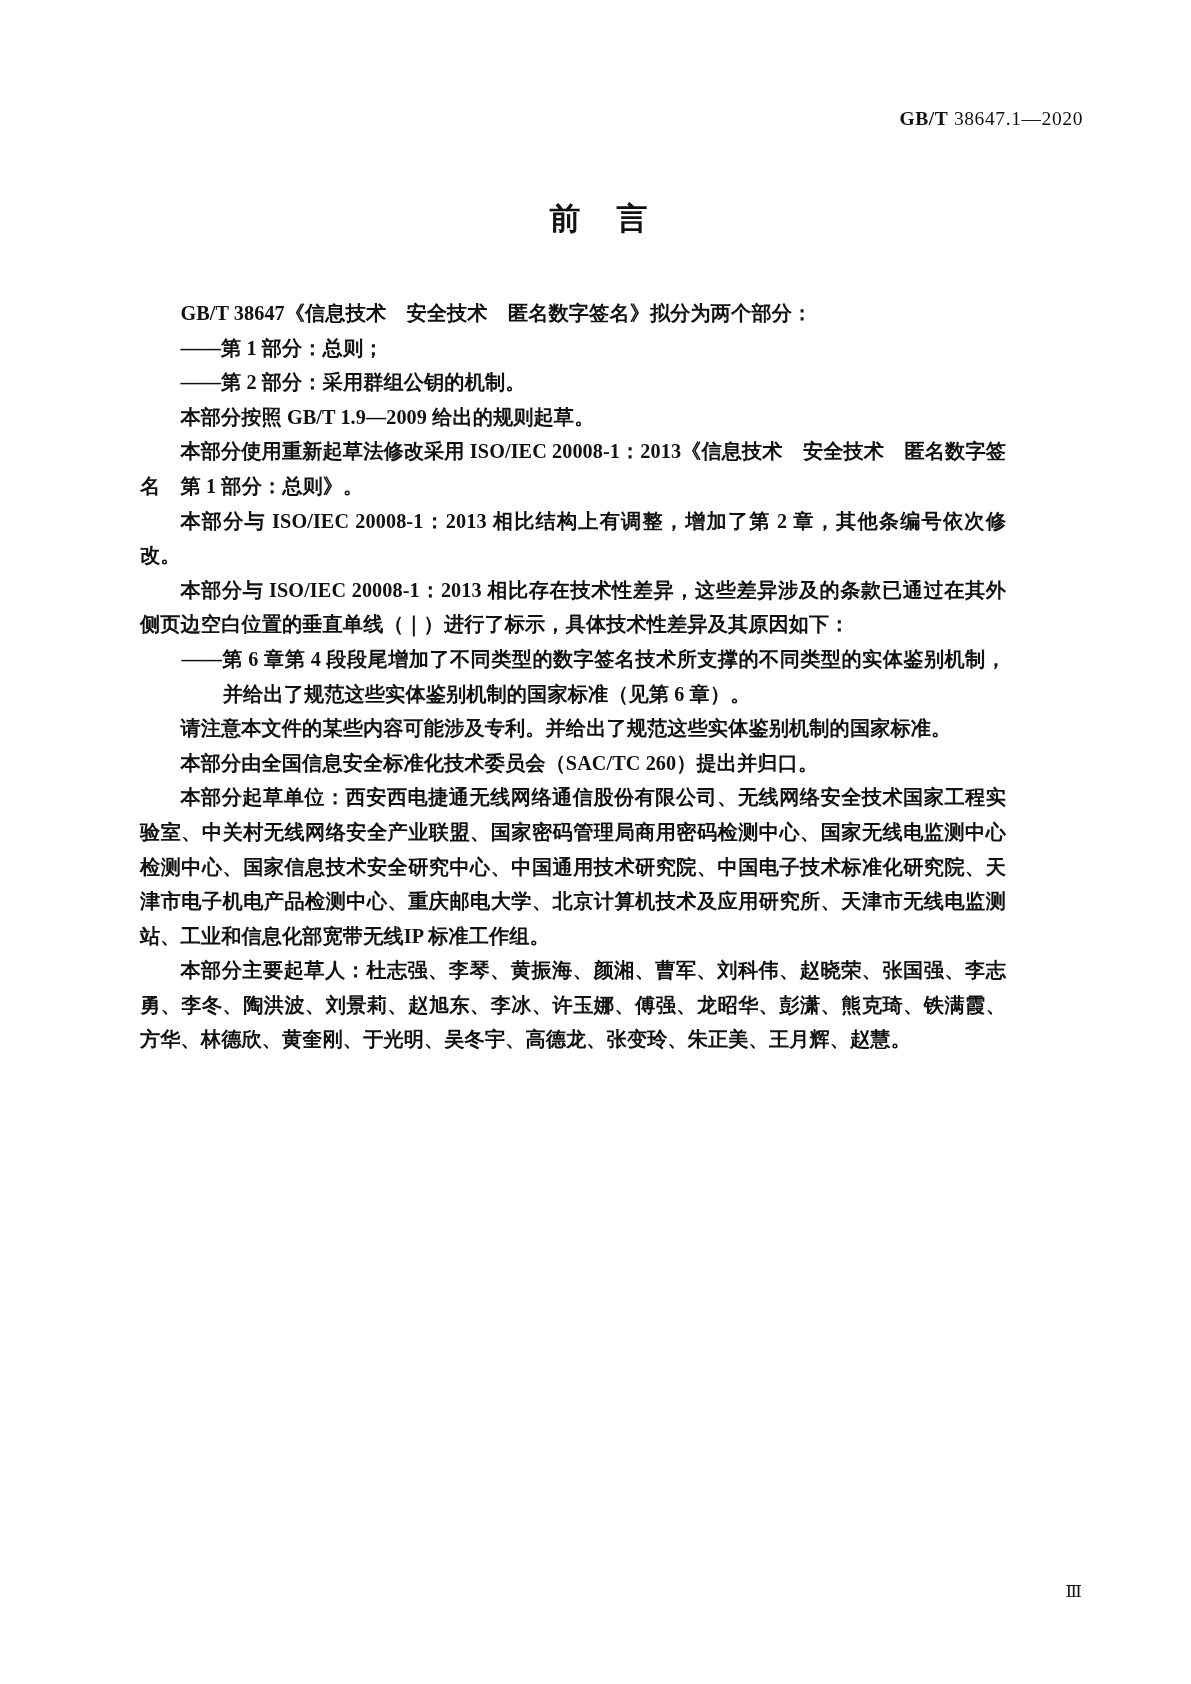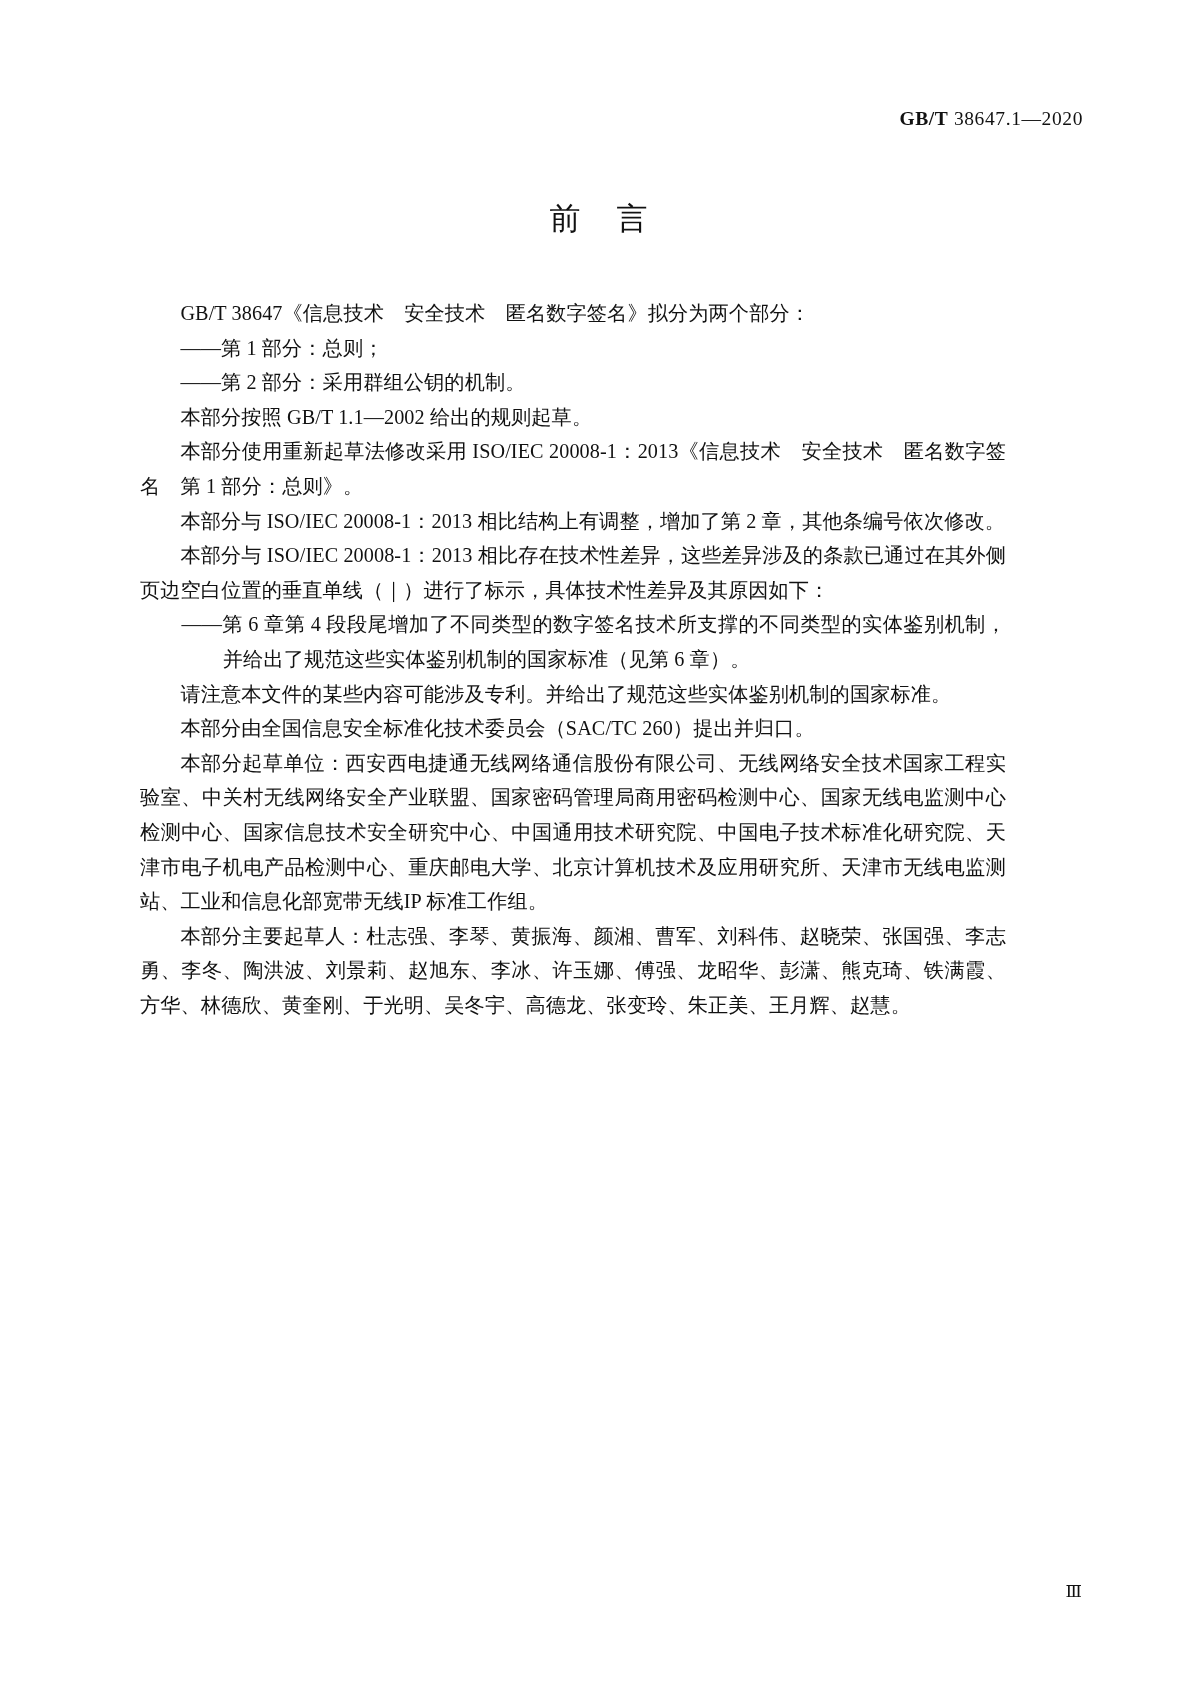--- a/index.html
+++ b/index.html
@@ -39,21 +39,21 @@
   }
 
   
   .doc-title {
     position: absolute;
     top: 198px;
     left: 8px;
     right: 0;
     text-align: center;
     font-size: 31px;
-    font-weight: 400;
+    font-weight: 700;
     letter-spacing: 2px;
     font-family: "DejaVu Sans", "Liberation Sans", sans-serif;
   }
   .doc-title .gap {
     display: inline-block;
     width: 34px;
   }
 
   
   .body-block {
@@ -64,20 +64,21 @@
   }
 
   p.para, div.listitem, div.subline {
     margin: 0;
     font-size: 20.2px;
     line-height: 34.6px;
     text-align: justify;
     text-justify: inter-ideograph;
     font-family: "Liberation Serif", "DejaVu Serif", serif;
     letter-spacing: 0.1px;
+    font-weight: bold;
   }
 
   p.para {
     text-indent: 2em;
   }
 
   
   div.listitem {
     padding-left: 2.05em;
     text-indent: -0.05em;
@@ -113,21 +114,21 @@
   </div>
 
   <div class="body-block">
 
     <p class="para">GB/T 38647《信息技术　安全技术　匿名数字签名》拟分为两个部分：</p>
 
     <div class="listitem">——第 1 部分：总则；</div>
     <div class="listitem">——第 2 部分：采用群组公钥的机制。</div>
 
 
-    <p class="para">本部分按照 GB/T 1.1—2002 给出的规则起草。</p>
+    <p class="para">本部分按照 GB/T 1.9—2009 给出的规则起草。</p>
 
     <p class="para">本部分使用重新起草法修改采用 ISO/IEC 20008-1：2013《信息技术　安全技术　匿名数字签名　第 1 部分：总则》。</p>
 
     <p class="para">本部分与 ISO/IEC 20008-1：2013 相比结构上有调整，增加了第 2 章，其他条编号依次修改。</p>
 
     <p class="para">本部分与 ISO/IEC 20008-1：2013 相比存在技术性差异，这些差异涉及的条款已通过在其外侧页边空白位置的垂直单线（｜）进行了标示，具体技术性差异及其原因如下：</p>
 
     <div class="listitem deep">——第 6 章第 4 段段尾增加了不同类型的数字签名技术所支撑的不同类型的实体鉴别机制，并给出了规范这些实体鉴别机制的国家标准（见第 6 章）。</div>
 
     <p class="para">请注意本文件的某些内容可能涉及专利。并给出了规范这些实体鉴别机制的国家标准。</p>

